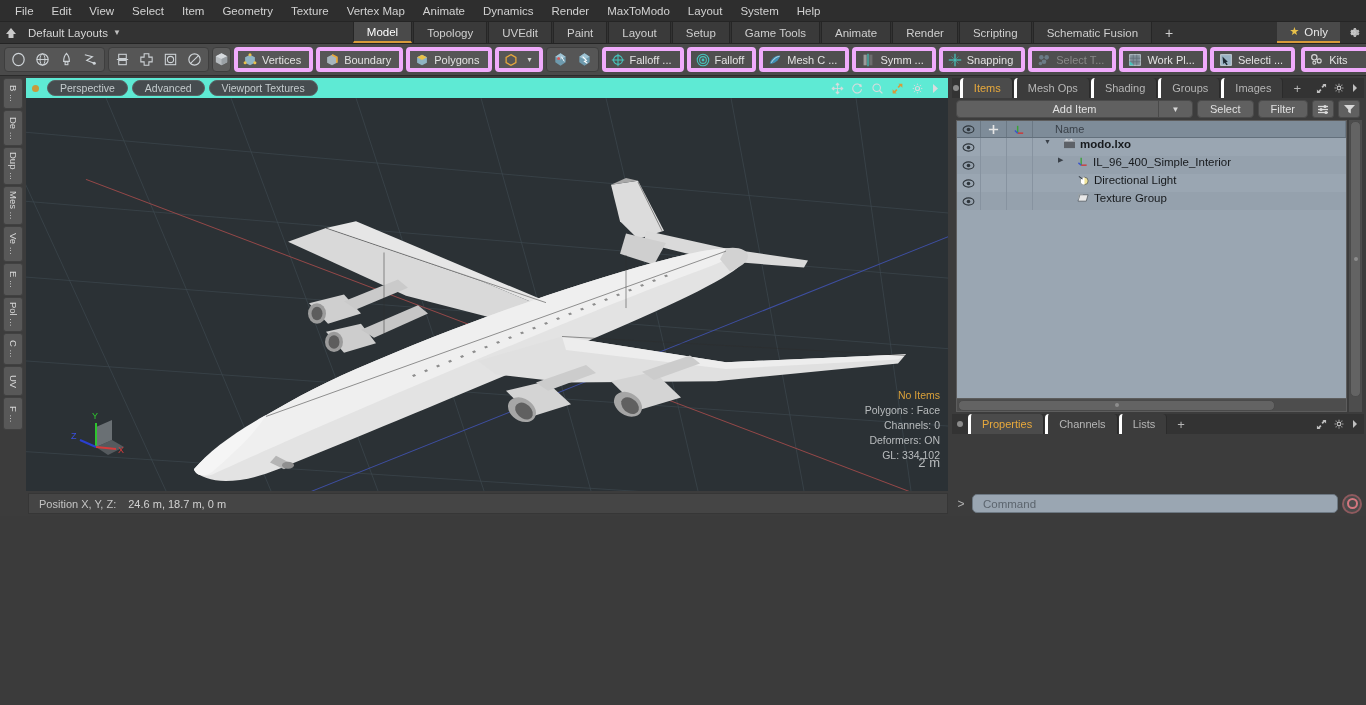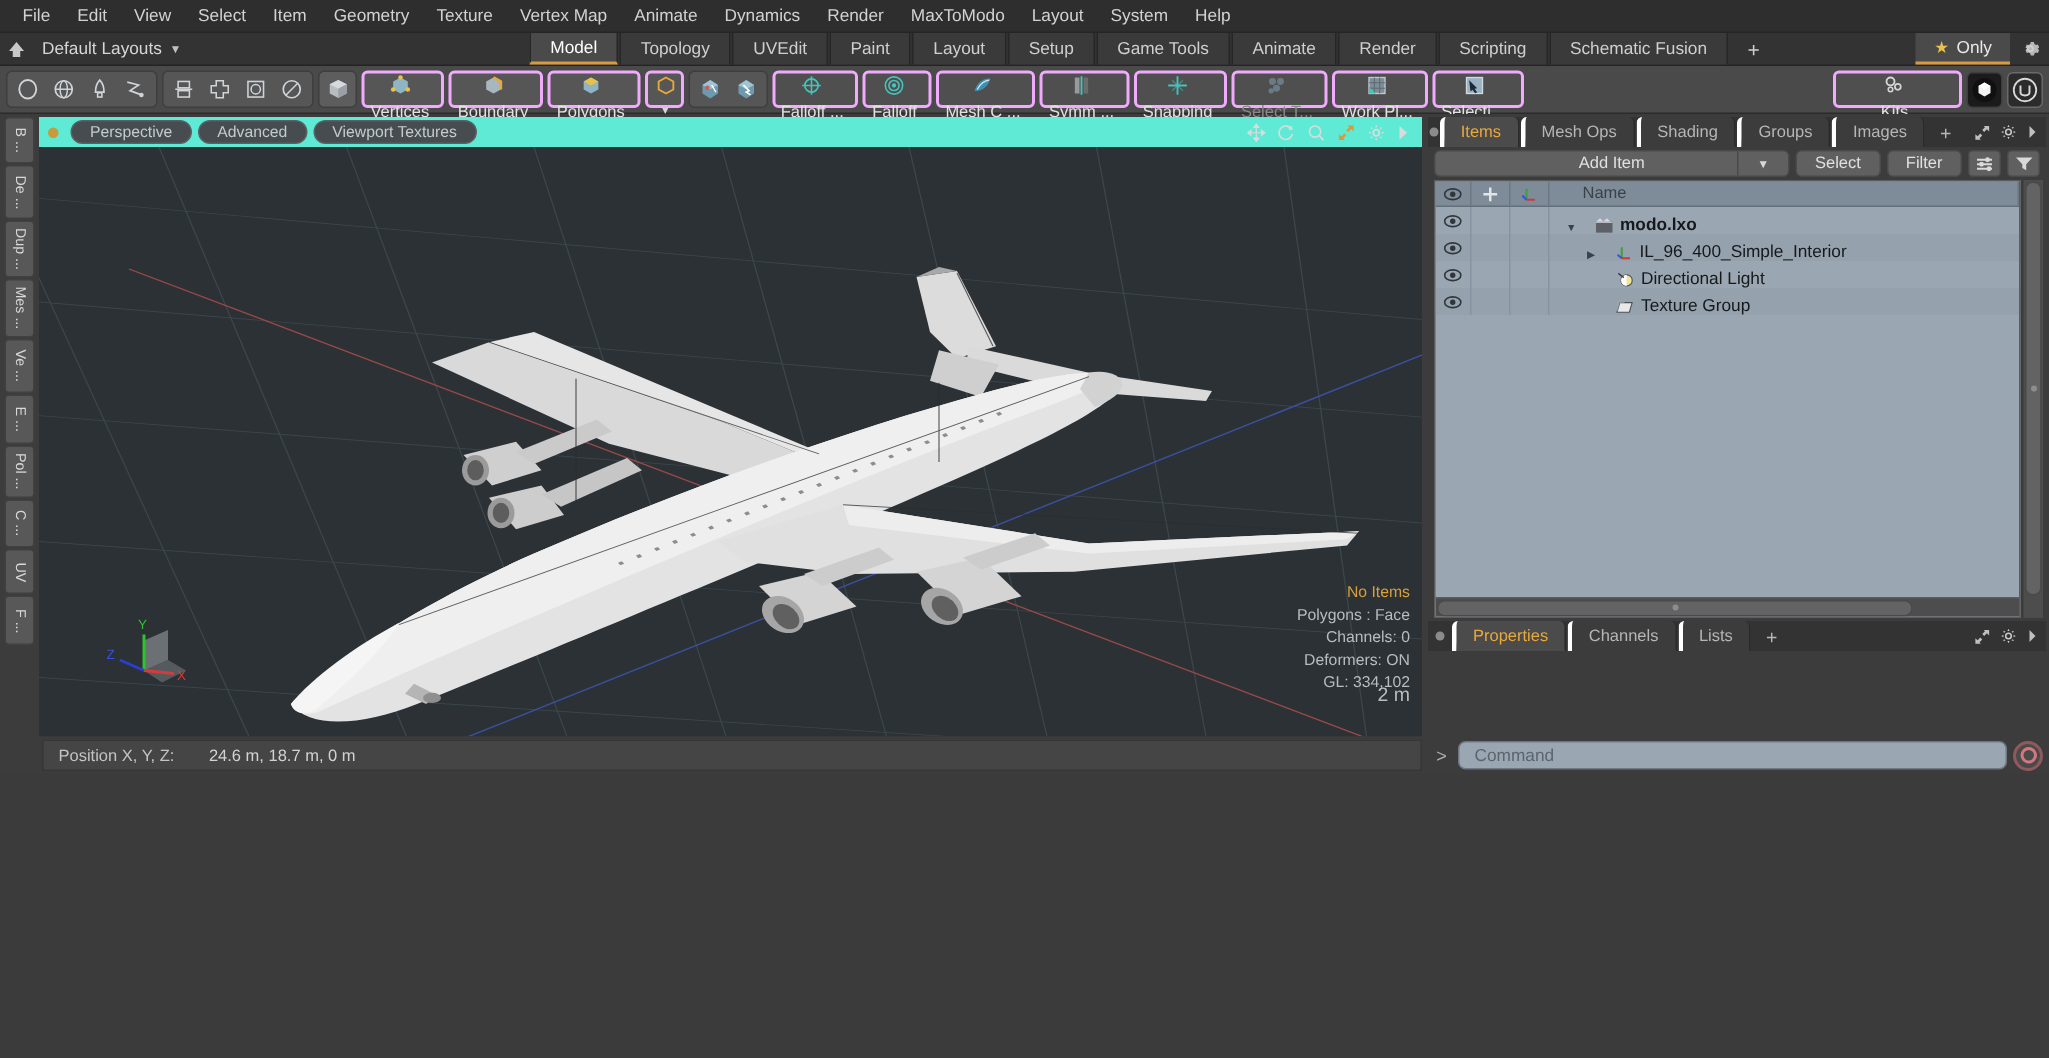--- a/index.html
+++ b/index.html
@@ -67,22 +67,22 @@
     display: flex; align-items: center; height: 25px;
     background: #565656; border: 1px solid #3e3e3e; border-radius: 4px;
     padding: 0 2px; gap: 1px;
   }
   .ticon {
     width: 23px; height: 22px; display: flex; align-items: center; justify-content: center;
   }
   .tbtn {
     display: flex; align-items: center; gap: 4px; height: 25px;
     padding: 0 8px 0 4px; background: #565656;
-    border: 2px solid #f0abfc; border-radius: 4px;
-    font-size: 11px; color: #e2e2e2; white-space: nowrap; flex-direction: column;
+    border: 4px solid #f0abfc; border-radius: 4px;
+    font-size: 11px; color: #e2e2e2; white-space: nowrap;
   }
   .tbtn.dim { color: #888888; }
   .tbtn.plain { background: #4f4f4f; }
 
   
   .main { position: absolute; top: 76px; left: 0; right: 0; bottom: 25px; display: flex; }
 
   
   .vstrip {
     width: 26px; background: #3c3c3c; padding: 2px 3px 0 3px;
@@ -171,21 +171,21 @@
     font-size: 11px; color: #31373d; border-bottom: 1px solid #63707c;
   }
   .il-head .c { display: flex; align-items: center; justify-content: center; border-right: 1px solid #6b7884; }
   .il-c1 { width: 24px; } .il-c2 { width: 26px; } .il-c3 { width: 26px; }
   .il-cname { flex: 1; justify-content: flex-start !important; padding-left: 22px; color: #3a4149; }
   .il-rows { flex: 1; overflow: hidden; }
   .il-row { height: 18px; display: flex; align-items: stretch; font-size: 11.5px; color: #16191c; }
   .il-row:nth-child(odd) { background: #9aa6b2; }
   .il-row:nth-child(even) { background: #95a1ad; }
   .il-row .c { display: flex; align-items: center; justify-content: center; border-right: 1px solid #8793a0; }
-  .il-name { flex: 1; display: flex; align-items: flex-end; gap: 4px; padding-left: 4px; }
+  .il-name { flex: 1; display: flex; align-items: flex-start; gap: 4px; padding-left: 4px; }
   .il-name.lvl0 { padding-left: 30px; font-weight: bold; }
   .il-name.lvl1 { padding-left: 44px; }
   .twisty { font-size: 7px; color: #3a4149; }
   .hscroll {
     height: 13px; background: #4d4d4d; border-top: 1px solid #5d5d5d;
     display: flex; align-items: center; padding: 1px;
   }
   .hscroll .thumb {
     height: 11px; width: 82%; background: #636363; border: 1px solid #4a4a4a;
     border-radius: 5px; display: flex; align-items: center; justify-content: center;
@@ -205,21 +205,21 @@
 
   
   .bottombar {
     position: absolute; left: 0; right: 0; bottom: 0; height: 25px;
     background: #3c3c3c; display: flex; align-items: center;
   }
   .bb-left { width: 26px; }
   .posfield {
     flex: 1; height: 21px; margin: 0 2px; background: #454545;
     border: 1px solid #363636; display: flex; align-items: center;
-    padding-left: 10px; font-size: 11px; color: #d2d2d2; gap: 23px;
+    padding-left: 10px; font-size: 11px; color: #d2d2d2; gap: 12px;
   }
   .posfield .lbl { color: #c4c4c4; }
   .bb-right { width: 416px; display: flex; align-items: center; gap: 4px; padding: 0 4px; }
   .prompt { font-size: 12px; color: #b0b0b0; width: 14px; text-align: center; }
   .cmdinput {
     flex: 1; height: 19px; background: #9aa6b2; border: 1px solid #6d7882;
     border-radius: 5px; display: flex; align-items: center; padding-left: 10px;
     font-size: 11.5px; color: #5c656e;
   }
   .redbtn {

